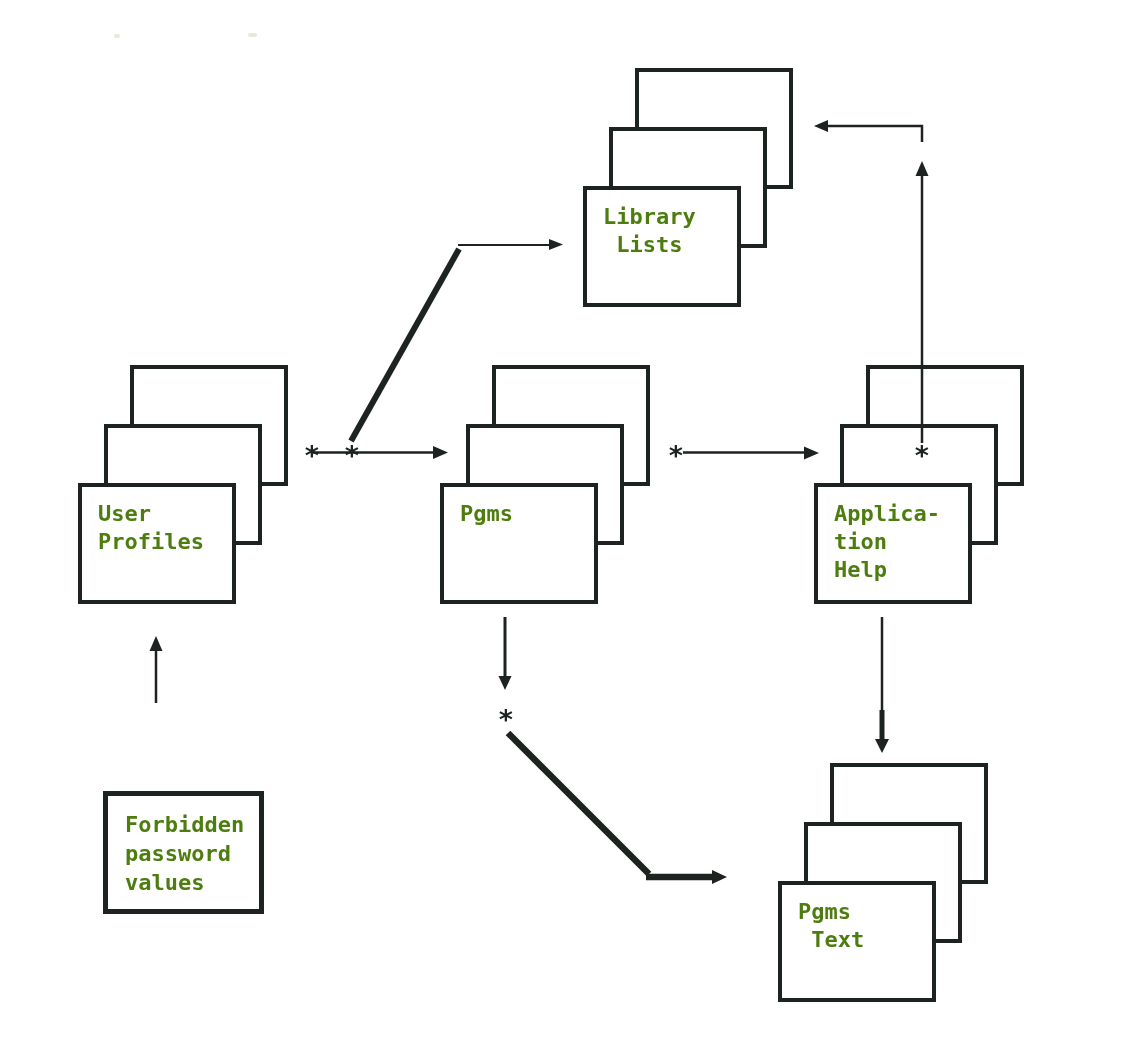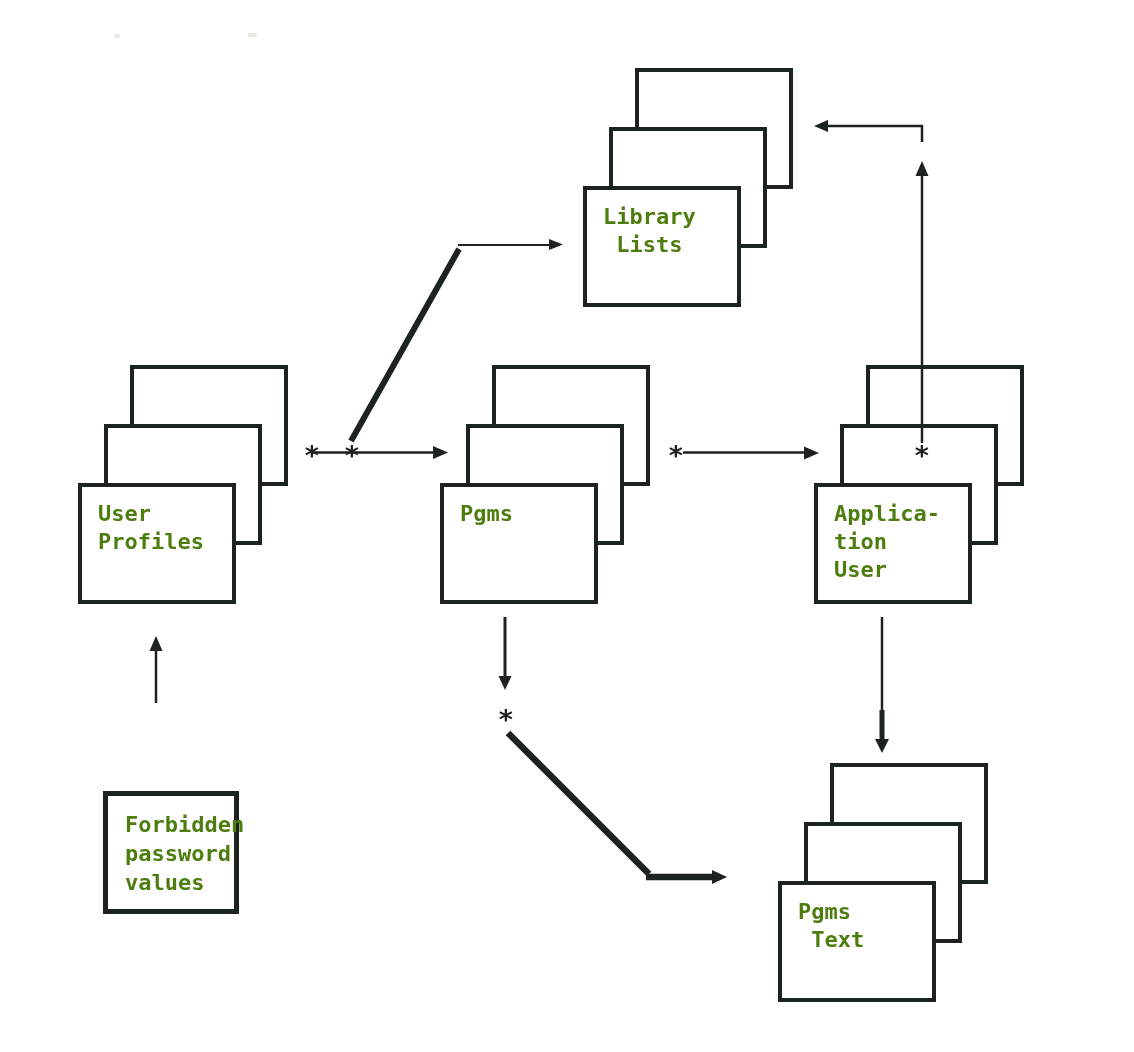--- a/index.html
+++ b/index.html
@@ -81,34 +81,34 @@
       <div class="boxlabel">Pgms</div>
     </div>
   </div>
 
   <div class="stack" style="left:814px; top:365px;">
     <div class="sbox back"></div>
     <div class="sbox mid"></div>
     <div class="sbox front">
       <div class="boxlabel">Applica-
 tion
-User</div>
+Help</div>
     </div>
   </div>
 
   <div class="stack" style="left:778px; top:763px;">
     <div class="sbox back"></div>
     <div class="sbox mid"></div>
     <div class="sbox front">
       <div class="boxlabel">Pgms
  Text</div>
     </div>
   </div>
 
-  <div class="singlebox" style="left:103px; top:791px; width:136px; height:123px;">
+  <div class="singlebox" style="left:103px; top:791px; width:161px; height:123px;">
     <div class="boxlabel">Forbidden
 password
 values</div>
   </div>
 
   <svg class="overlay" width="1134" height="1052" viewBox="0 0 1134 1052">
     <g stroke="#1d231f" fill="none">
 
       <path d="M312 452.5 H434" stroke-width="2.5"></path>
 

